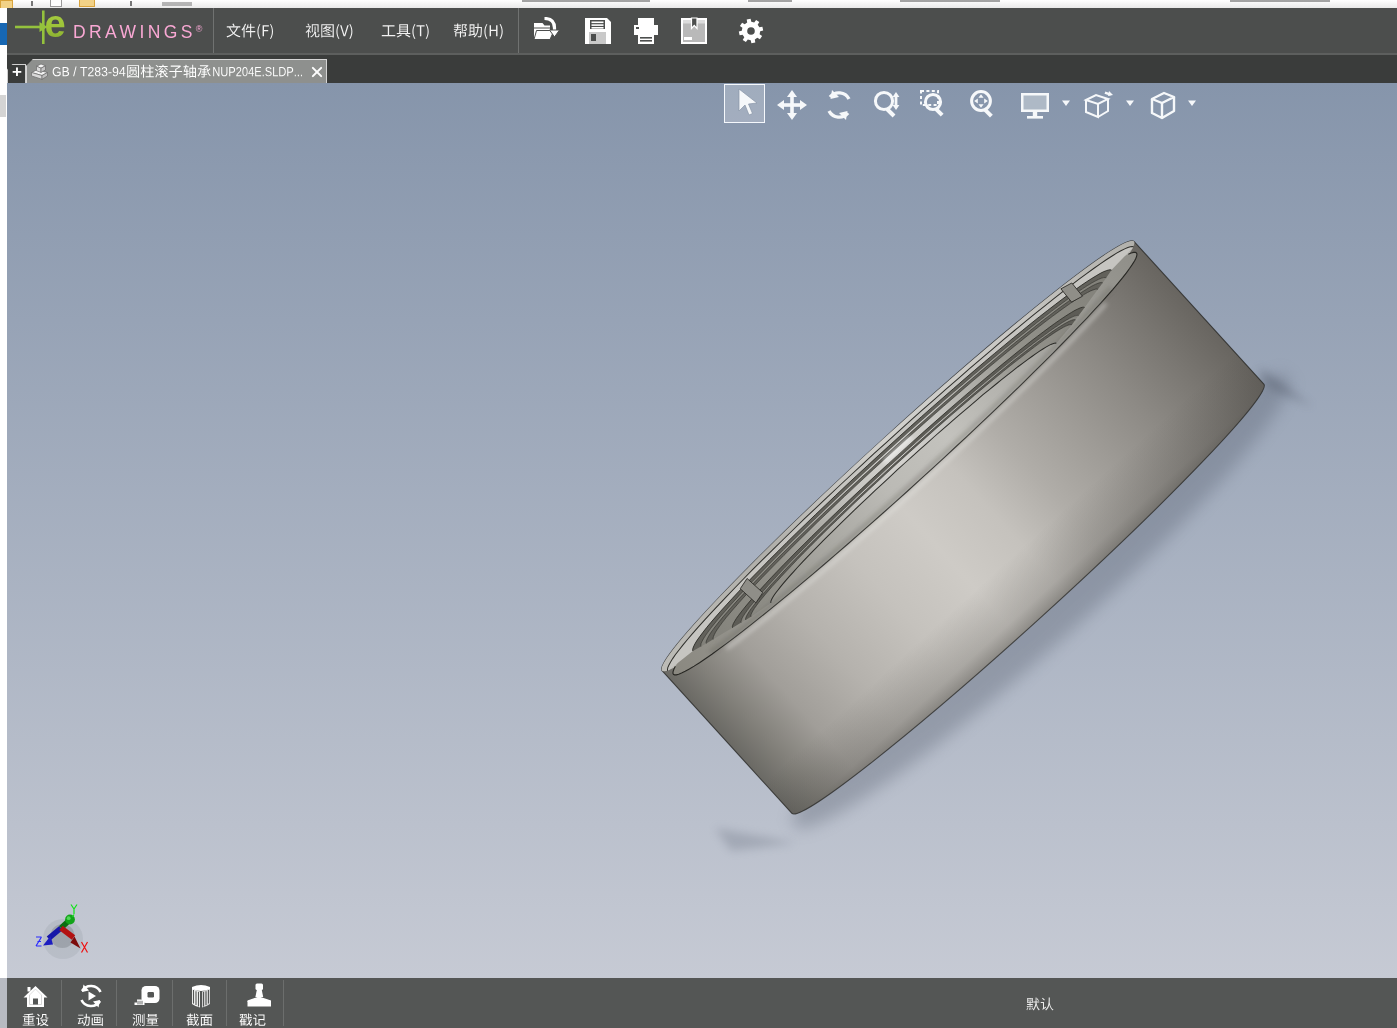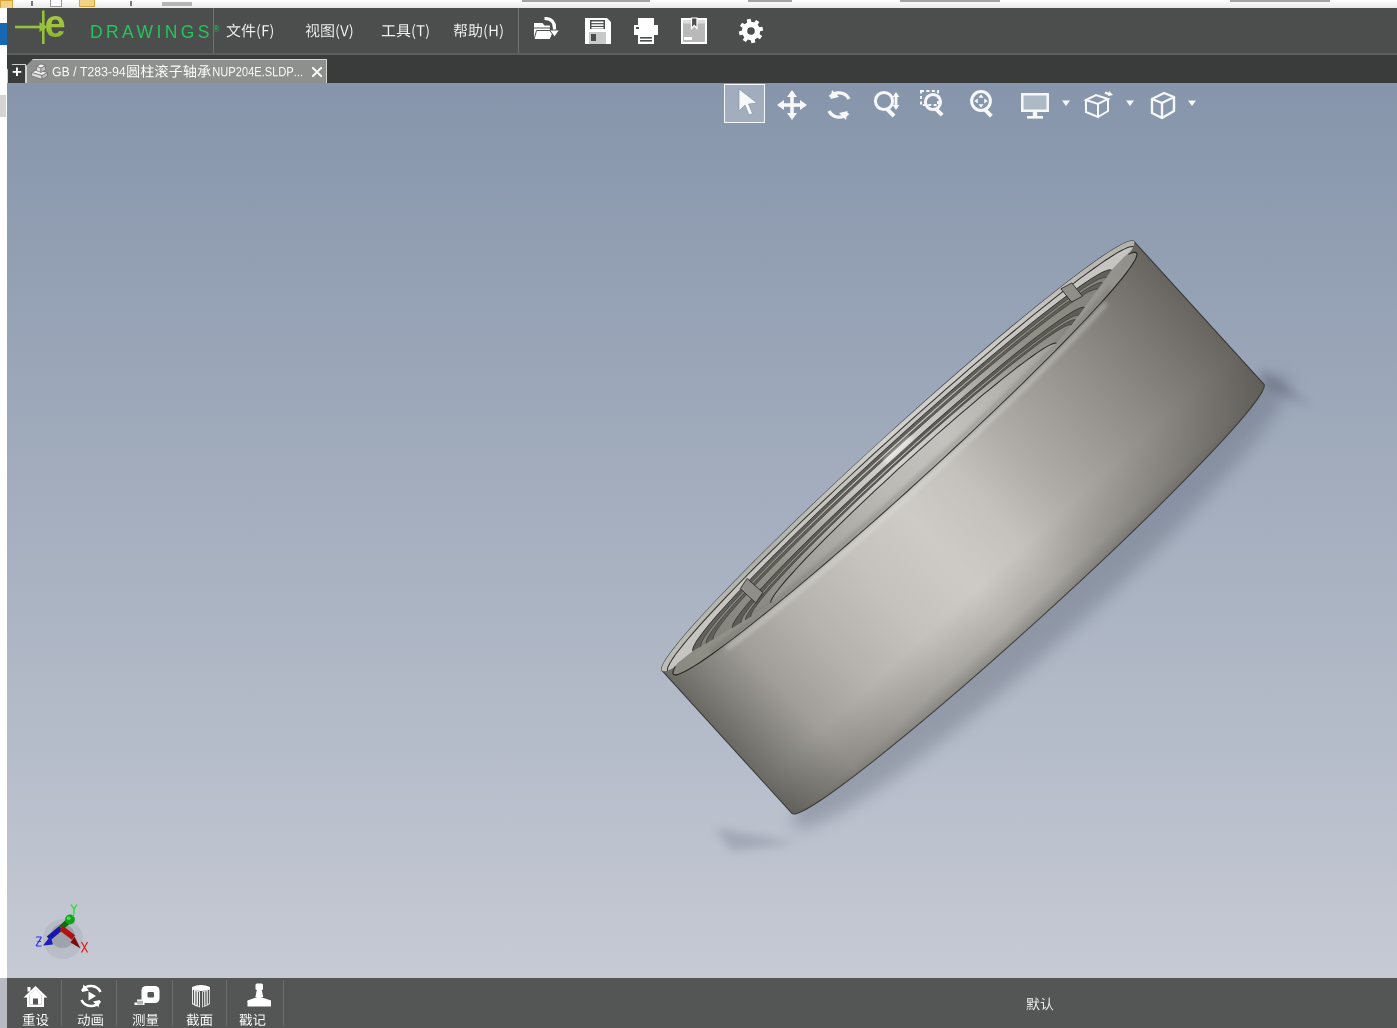--- a/index.html
+++ b/index.html
@@ -38,21 +38,21 @@
             <stop offset="1" stop-color="#7fa32c"></stop>
           </linearGradient>
         </defs>
 <g stroke="#94c23d" fill="none">
           <line x1="8" y1="19" x2="34" y2="19" stroke-width="2.6"></line>
           <line x1="36.3" y1="2.5" x2="36.3" y2="36" stroke-width="2.6"></line>
         </g>
 <path d="M32.5 14 L40.5 19 L32.5 24 Z" fill="#94c23d"></path>
 <text x="37.5" y="29" font-family="Liberation Sans,sans-serif" font-size="38" font-weight="bold" fill="url(#eg)">e</text>
 </svg>
-<div class="abs" style="left:83px;top:13.5px;font-size:17.5px;letter-spacing:3.4px;color:#22c55e">DRAWINGS<span style="font-size:9px;letter-spacing:0;vertical-align:6px">®</span></div>
+<div class="abs" style="left:66px;top:13.5px;font-size:17.5px;letter-spacing:3.4px;color:#f9a8d4">DRAWINGS<span style="font-size:9px;letter-spacing:0;vertical-align:6px">®</span></div>
 <div class="vsep" style="left:206px"></div>
       <div class="vsep" style="left:511px"></div>
 <svg class="abs" style="left:218.8px;top:15px;overflow:visible" width="48" height="20">
         <path transform="translate(0,13.2)" d="M6.3 -12.3C6.8 -11.6 7.3 -10.6 7.5 -10.0L8.7 -10.4C8.5 -11.0 8.0 -12.0 7.5 -12.7ZM0.8 -10.0V-8.8H3.1C4.0 -6.6 5.2 -4.6 6.7 -3.0C5.1 -1.6 3.0 -0.6 0.5 0.1C0.8 0.4 1.1 0.9 1.2 1.2C3.8 0.4 5.8 -0.7 7.5 -2.2C9.2 -0.7 11.3 0.4 13.7 1.1C13.9 0.8 14.2 0.3 14.5 0.1C12.1 -0.5 10.1 -1.6 8.4 -3.0C9.9 -4.6 11.1 -6.5 11.9 -8.8H14.3V-10.0ZM7.6 -3.8C6.1 -5.2 5.0 -6.9 4.3 -8.8H10.7C9.9 -6.8 8.9 -5.2 7.6 -3.8Z M19.8 -5.1V-4.0H24.1V1.2H25.2V-4.0H29.3V-5.1H25.2V-8.4H28.6V-9.5H25.2V-12.4H24.1V-9.5H22.1C22.2 -10.2 22.4 -10.9 22.6 -11.6L21.5 -11.8C21.1 -9.9 20.5 -7.9 19.6 -6.7C19.9 -6.6 20.4 -6.3 20.6 -6.1C21.0 -6.8 21.4 -7.6 21.7 -8.4H24.1V-5.1ZM19.0 -12.5C18.2 -10.3 16.9 -8.0 15.5 -6.6C15.7 -6.3 16.0 -5.7 16.1 -5.4C16.6 -6.0 17.1 -6.6 17.5 -7.2V1.2H18.6V-9.0C19.2 -10.0 19.7 -11.1 20.1 -12.2Z M33.6 2.9 34.4 2.6C33.1 0.4 32.5 -2.1 32.5 -4.7C32.5 -7.2 33.1 -9.7 34.4 -11.9L33.6 -12.3C32.2 -10.0 31.4 -7.6 31.4 -4.7C31.4 -1.7 32.2 0.7 33.6 2.9Z M36.6 0.0H38.0V-4.9H42.2V-6.1H38.0V-9.8H42.9V-11.0H36.6Z M44.8 2.9C46.2 0.7 47.0 -1.7 47.0 -4.7C47.0 -7.6 46.2 -10.0 44.8 -12.3L44.0 -11.9C45.3 -9.7 45.9 -7.2 45.9 -4.7C45.9 -2.1 45.3 0.4 44.0 2.6Z" fill="#f2f2f2"></path>
       </svg>
 <svg class="abs" style="left:297.6px;top:15px;overflow:visible" width="49" height="20">
         <path transform="translate(0,13.2)" d="M6.8 -11.9V-3.9H7.8V-10.9H12.5V-3.9H13.6V-11.9ZM2.3 -12.1C2.9 -11.5 3.4 -10.7 3.7 -10.1L4.6 -10.7C4.3 -11.2 3.8 -12.0 3.2 -12.6ZM9.6 -9.7V-6.8C9.6 -4.5 9.1 -1.6 5.3 0.4C5.5 0.6 5.9 1.0 6.0 1.2C8.3 0.0 9.5 -1.6 10.1 -3.2V-0.3C10.1 0.7 10.5 1.0 11.5 1.0H12.9C14.2 1.0 14.3 0.4 14.5 -2.0C14.2 -2.1 13.8 -2.2 13.5 -2.4C13.5 -0.3 13.4 0.1 12.9 0.1H11.7C11.2 0.1 11.1 0.0 11.1 -0.4V-4.1H10.3C10.6 -5.1 10.6 -6.0 10.6 -6.8V-9.7ZM0.9 -10.0V-9.0H4.6C3.7 -7.1 2.1 -5.2 0.6 -4.2C0.8 -3.9 1.0 -3.4 1.1 -3.1C1.7 -3.5 2.3 -4.0 2.9 -4.6V1.2H3.9V-5.3C4.4 -4.6 5.1 -3.8 5.4 -3.3L6.1 -4.2C5.8 -4.5 4.8 -5.7 4.2 -6.3C4.9 -7.3 5.5 -8.5 6.0 -9.7L5.4 -10.1L5.1 -10.0Z M20.6 -4.2C21.8 -3.9 23.4 -3.4 24.2 -3.0L24.7 -3.8C23.8 -4.1 22.3 -4.6 21.1 -4.9ZM19.1 -2.3C21.2 -2.0 23.8 -1.4 25.2 -0.9L25.7 -1.8C24.3 -2.2 21.7 -2.8 19.6 -3.0ZM16.3 -11.9V1.2H17.3V0.6H27.6V1.2H28.8V-11.9ZM17.3 -0.4V-10.9H27.6V-0.4ZM21.2 -10.6C20.5 -9.4 19.2 -8.2 17.9 -7.5C18.1 -7.3 18.5 -7.0 18.7 -6.8C19.1 -7.1 19.6 -7.4 20.1 -7.8C20.5 -7.4 21.1 -6.9 21.7 -6.5C20.4 -5.9 18.9 -5.5 17.6 -5.2C17.8 -5.0 18.0 -4.5 18.1 -4.3C19.6 -4.6 21.2 -5.2 22.6 -5.9C23.9 -5.3 25.3 -4.8 26.7 -4.4C26.9 -4.7 27.1 -5.1 27.3 -5.3C26.0 -5.5 24.7 -5.9 23.5 -6.5C24.7 -7.2 25.6 -8.1 26.2 -9.1L25.6 -9.5L25.4 -9.4H21.5C21.8 -9.7 22.0 -10.0 22.2 -10.3ZM20.7 -8.4 20.8 -8.5H24.7C24.1 -8.0 23.4 -7.4 22.6 -7.0C21.8 -7.4 21.2 -7.9 20.7 -8.4Z M33.6 2.9 34.4 2.6C33.1 0.4 32.5 -2.1 32.5 -4.7C32.5 -7.2 33.1 -9.7 34.4 -11.9L33.6 -12.3C32.2 -10.0 31.4 -7.6 31.4 -4.7C31.4 -1.7 32.2 0.7 33.6 2.9Z M38.6 0.0H40.2L43.7 -11.0H42.3L40.5 -5.0C40.1 -3.8 39.9 -2.7 39.5 -1.4H39.4C39.0 -2.7 38.7 -3.8 38.3 -5.0L36.5 -11.0H35.1Z M45.2 2.9C46.6 0.7 47.4 -1.7 47.4 -4.7C47.4 -7.6 46.6 -10.0 45.2 -12.3L44.3 -11.9C45.6 -9.7 46.3 -7.2 46.3 -4.7C46.3 -2.1 45.6 0.4 44.3 2.6Z" fill="#f2f2f2"></path>
       </svg>
 <svg class="abs" style="left:374.4px;top:15px;overflow:visible" width="49" height="20">
         <path transform="translate(0,13.2)" d="M0.8 -1.1V0.0H14.3V-1.1H8.1V-9.8H13.5V-10.9H1.6V-9.8H6.8V-1.1Z M24.1 -1.3C25.7 -0.5 27.5 0.5 28.5 1.2L29.4 0.4C28.3 -0.3 26.5 -1.3 24.8 -2.1ZM19.9 -2.0C19.0 -1.2 17.1 -0.2 15.6 0.4C15.9 0.6 16.2 1.0 16.4 1.2C17.9 0.6 19.8 -0.4 21.0 -1.3ZM18.2 -11.9V-3.1H15.8V-2.1H29.3V-3.1H27.0V-11.9ZM19.3 -3.1V-4.5H25.9V-3.1ZM19.3 -8.8H25.9V-7.5H19.3ZM19.3 -9.7V-10.9H25.9V-9.7ZM19.3 -6.7H25.9V-5.4H19.3Z M33.6 2.9 34.4 2.6C33.1 0.4 32.5 -2.1 32.5 -4.7C32.5 -7.2 33.1 -9.7 34.4 -11.9L33.6 -12.3C32.2 -10.0 31.4 -7.6 31.4 -4.7C31.4 -1.7 32.2 0.7 33.6 2.9Z M38.9 0.0H40.3V-9.8H43.6V-11.0H35.5V-9.8H38.9Z M45.5 2.9C46.9 0.7 47.7 -1.7 47.7 -4.7C47.7 -7.6 46.9 -10.0 45.5 -12.3L44.7 -11.9C46.0 -9.7 46.6 -7.2 46.6 -4.7C46.6 -2.1 46.0 0.4 44.7 2.6Z" fill="#f2f2f2"></path>

